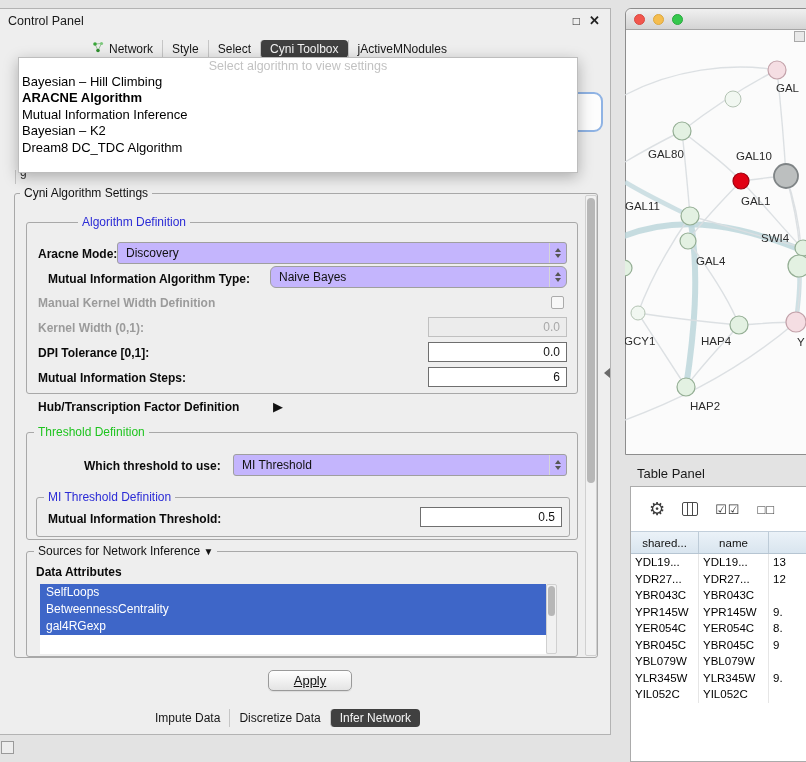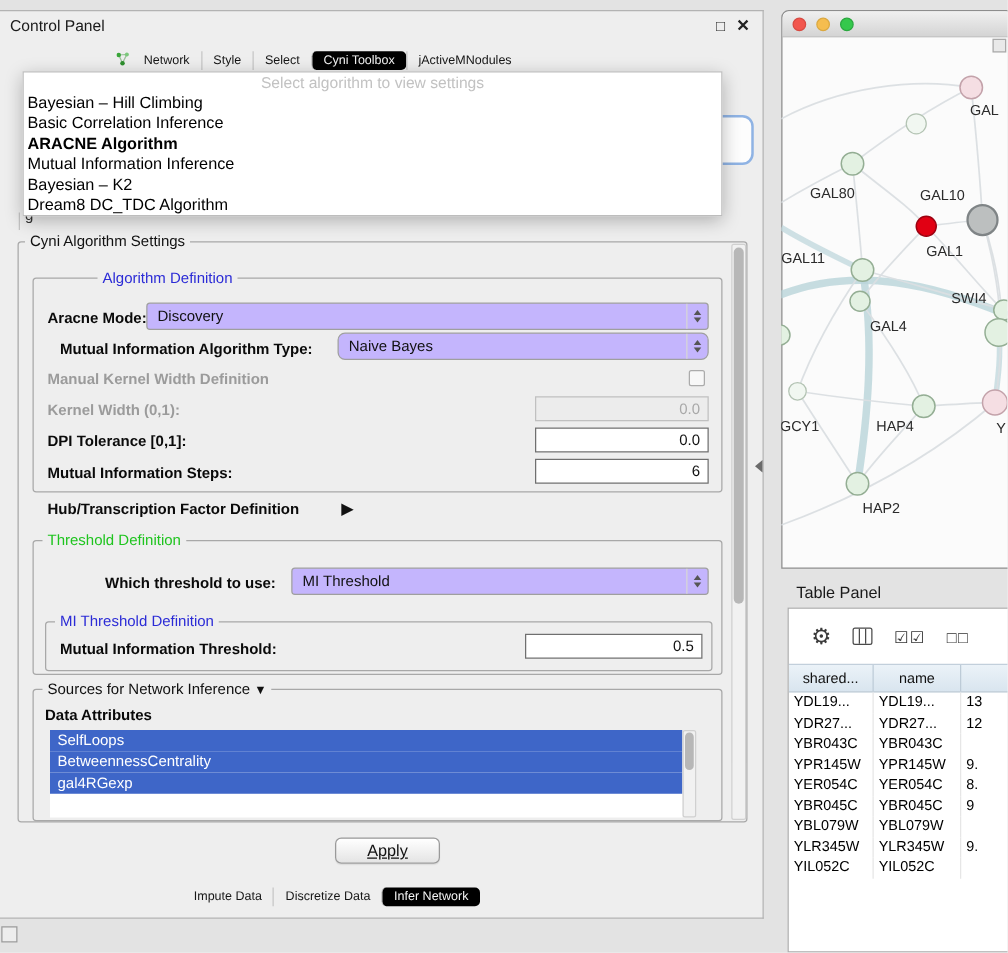--- a/index.html
+++ b/index.html
@@ -7,23 +7,23 @@
        font-family:"Liberation Sans",sans-serif;color:#111;position:relative;}
   .abs{position:absolute;}
   
   .cp-bg{background:#eeeeee;border:1px solid #b3b3b3;border-left:none;box-sizing:border-box;}
   .cp-titlebar{height:24px;display:flex;align-items:center;padding:0 10px 0 8px;font-size:12.5px;color:#1a1a1a;}
   .cp-ctrls{margin-left:auto;display:flex;gap:9px;align-items:center;color:#222;}
   .cp-ctrls .ic{font-size:12px;line-height:12px;cursor:default;}
   .cp-ctrls .ic.x{font-weight:bold;font-size:13px;}
   
   .tabs{display:flex;align-items:center;height:21px;}
-  .tab{display:flex;align-items:center;gap:11px;padding:2px 9px;font-size:10px;color:#161616;white-space:nowrap;}
+  .tab{display:flex;align-items:center;gap:5px;padding:2px 9px;font-size:12px;color:#161616;white-space:nowrap;}
   .tabs .tab + .tab{border-left:1px solid #c6c6c6;}
-  .tab.selected{background:#000000;color:#f4f4f4;border-radius:4px;border-left:none;}
+  .tab.selected{background:#404040;color:#f4f4f4;border-radius:4px;border-left:none;}
   
   .popup{background:#ffffff;border:1px solid #bdbdbd;box-shadow:0 4px 14px rgba(0,0,0,.28);z-index:40;box-sizing:border-box;}
   .prompt{font-size:12.5px;color:#c2c2c2;text-align:center;line-height:16px;height:16px;}
   .pitem{font-size:13px;line-height:16.4px;height:16.4px;padding-left:3px;color:#000;white-space:nowrap;}
   .pitem.selected{font-weight:bold;}
   
   .tborder{border:1px solid #a8a8a8;border-radius:3px;box-sizing:border-box;}
   .ttitle{font-size:12px;background:#eeeeee;padding:0 4px;line-height:14px;white-space:nowrap;}
   .t-blue{color:#2b2bd6;}
   .t-green{color:#1ec41e;}
@@ -126,21 +126,20 @@
     </div>
 </div>
 
 <div class="abs focus-ring" style="left:569px;top:92px;width:30px;height:36px;z-index:5;"></div>
 <div class="abs" style="left:15px;top:170px;width:1px;height:14px;background:#c4c4c4;"></div>
 <div class="abs" style="left:20px;top:165px;font-size:12px;color:#333;">g</div>
 
 <div class="abs popup" style="left:18px;top:57px;width:560px;height:116px;">
   <div class="prompt">Select algorithm to view settings</div>
   <div class="pitem"><span>Bayesian – Hill Climbing</span></div>
-    <div class="pitem"><span>Basic Correlation Inference</span></div>
     <div class="pitem selected"><span>ARACNE Algorithm</span></div>
     <div class="pitem"><span>Mutual Information Inference</span></div>
     <div class="pitem"><span>Bayesian – K2</span></div>
     <div class="pitem"><span>Dream8 DC_TDC Algorithm</span></div>
 </div>
 
 <div class="abs tborder" style="left:14px;top:193px;width:584px;height:465px;"></div>
 <div class="abs ttitle" style="left:20px;top:186px;">Cyni Algorithm Settings</div>
 
 <div class="abs sb-track" style="left:585px;top:195px;width:12px;height:461px;"></div>

